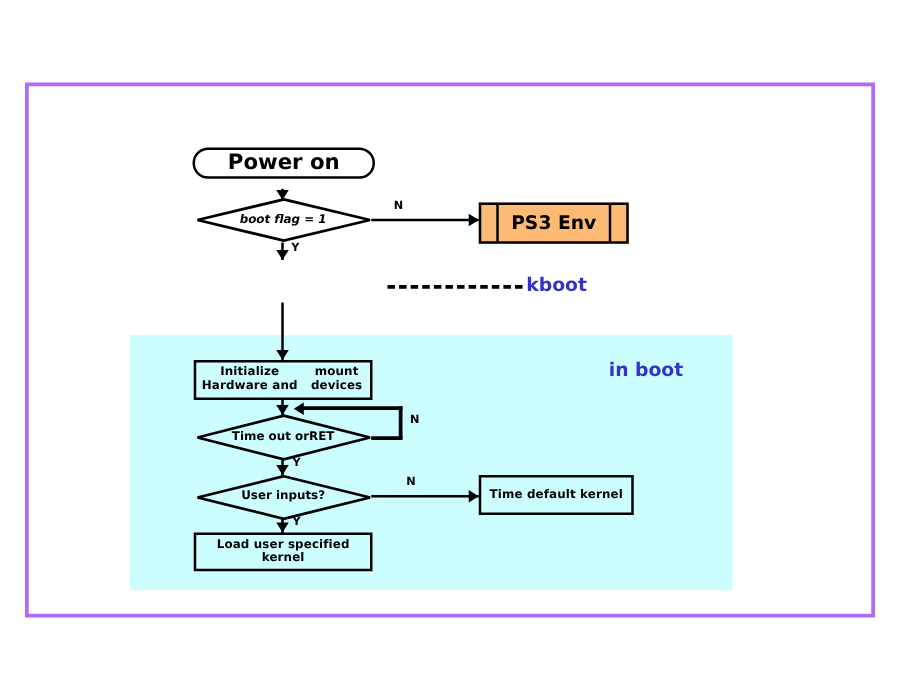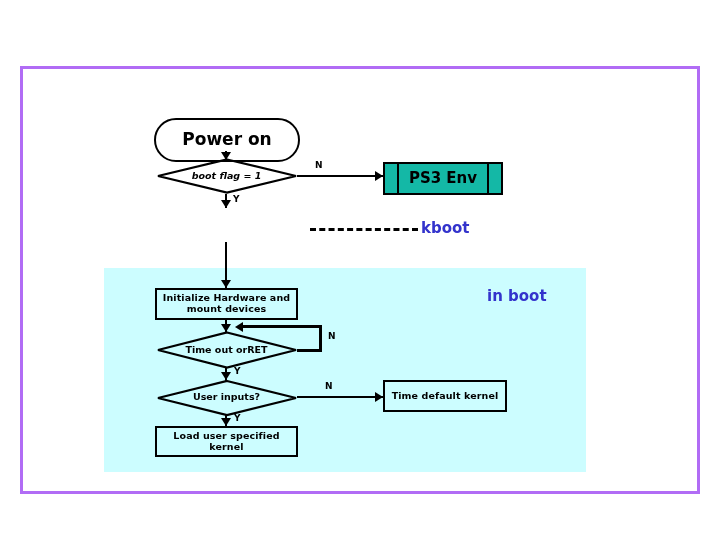--- a/index.html
+++ b/index.html
@@ -54,21 +54,21 @@
   }
   .terminator {
     border: 2px solid #000000;
     border-radius: 60px;
     background: #ffffff;
     font-size: 17px;
   }
   
   .predef {
     border: 2px solid #000000;
-    background: #14b8a6;
+    background: #fdba74;
     font-size: 15px;
   }
   .predef::before,
   .predef::after {
     content: "";
     position: absolute;
     top: 0;
     bottom: 0;
     width: 0;
     border-left: 2px solid #000000;
@@ -156,21 +156,21 @@
 </style>
 </head>
 <body>
 
 <div id="slide">
 
   <div id="outer-frame"></div>
 
   <div id="kboot-region"></div>
 
-  <div class="node terminator" style="left:154px; top:118px; width:146px; height:44px;">
+  <div class="node terminator" style="left:154px; top:118px; width:146px; height:25px;">
     <span>Power on</span>
   </div>
 
   <div class="ln-v" style="left:225px; top:151px; height:9px;"></div>
   <div class="arrow-down" style="left:221px; top:152px;"></div>
 
   <div class="decision" style="left:156px; top:158px; width:141px; height:36px;font-style:italic;">
     <svg class="dia" viewBox="0 0 141 36" preserveAspectRatio="none">
       <polygon points="70.5,1.5 139.5,18 70.5,34.5 1.5,18" fill="none" stroke="#000000" stroke-width="2.2" vector-effect="non-scaling-stroke"></polygon>
     </svg>
@@ -192,21 +192,21 @@
 
 
   <div class="dashed-sep" style="left:310px; top:228px; width:108px;"></div>
   <div class="callout" style="left:421px; top:219px;">kboot</div>
 
   <div class="ln-v" style="left:225px; top:242px; height:46px;"></div>
   <div class="arrow-down" style="left:221px; top:280px;"></div>
 
   <div class="callout" style="left:487px; top:287px;">in boot</div>
 
-  <div class="node proc" style="left:155px; top:288px; width:143px; height:32px; flex-direction:column;">
+  <div class="node proc" style="left:155px; top:288px; width:143px; height:32px; flex-direction:row;">
     <span>Initialize Hardware and</span>
     <span>mount devices</span>
   </div>
 
   <div class="ln-v" style="left:225px; top:320px; height:12px;"></div>
   <div class="arrow-down" style="left:221px; top:324px;"></div>
 
   <div class="decision" style="left:156px; top:331px; width:141px; height:38px;">
     <svg class="dia" viewBox="0 0 141 38" preserveAspectRatio="none">
       <polygon points="70.5,1.5 139.5,19 70.5,36.5 1.5,19" fill="none" stroke="#000000" stroke-width="2.2" vector-effect="non-scaling-stroke"></polygon>

